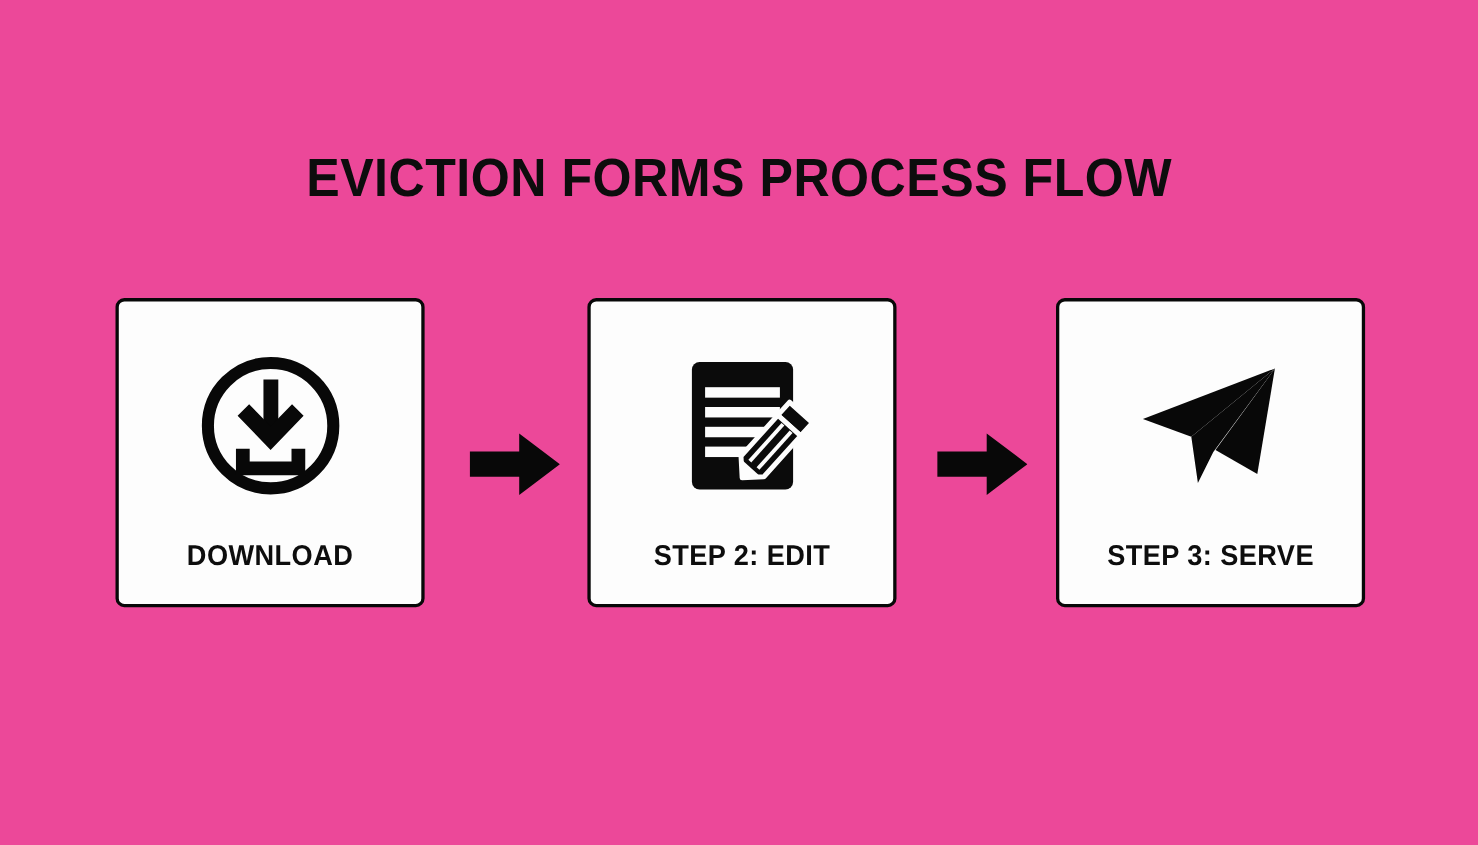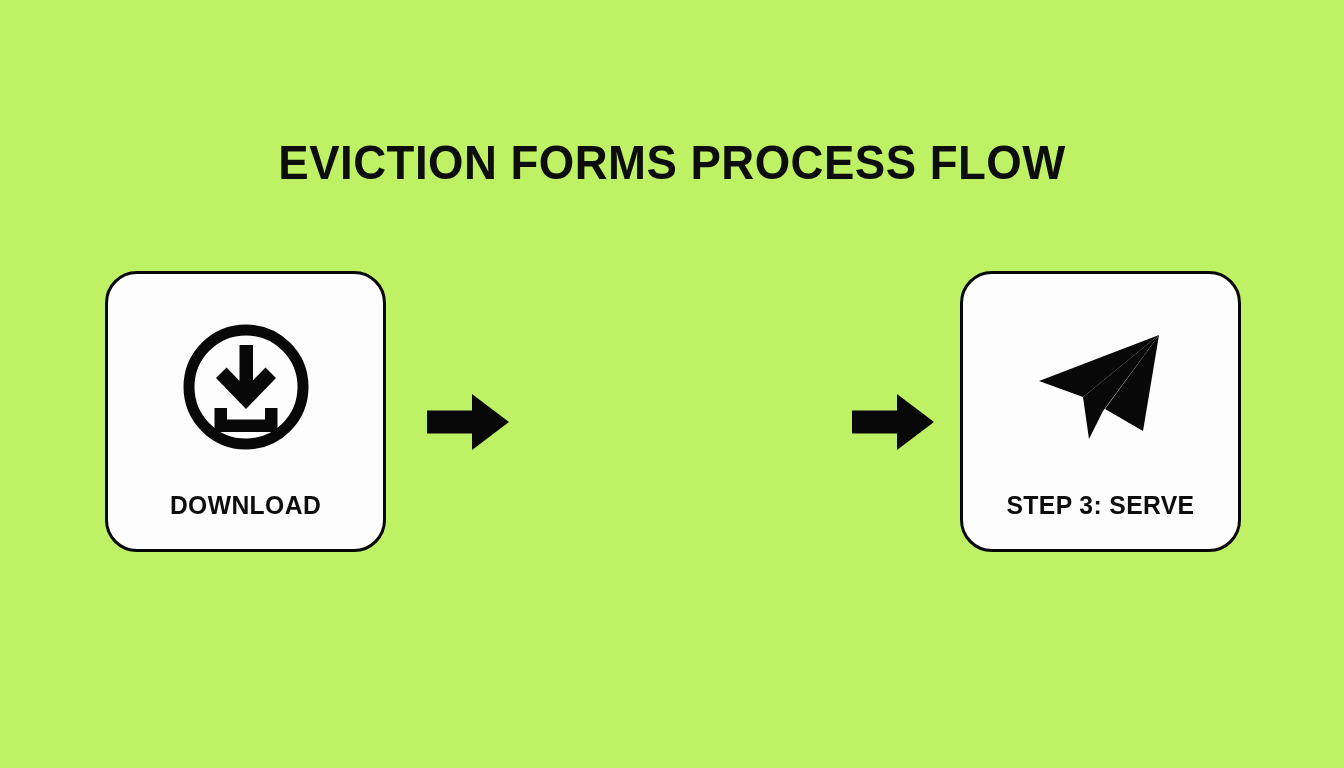--- a/index.html
+++ b/index.html
@@ -13,21 +13,21 @@
     background: #fdfdfd;
     font-family: "Liberation Sans", sans-serif;
     overflow: hidden;
     position: relative;
   }
 
   #canvas {
     position: relative;
     width: 1344px;
     height: 768px;
-    background: #bef264;
+    background: #ec4899;
   }
 
   
   #page-title {
     position: absolute;
     top: 134px;
     left: 0;
     width: 1344px;
     text-align: center;
     font-family: "Liberation Sans Narrow", "Liberation Sans", sans-serif;
@@ -49,21 +49,21 @@
     width: 1344px;
     height: 292px;
   }
 
   .step-card {
     position: absolute;
     top: 0;
     width: 281px;
     height: 281px;
     border: 3.5px solid #080808;
-    border-radius: 32px;
+    border-radius: 8px;
     background: #fdfdfd;
     box-sizing: border-box;
   }
   #card-1 { left: 105px; }
   #card-2 { left: 534px; }
   #card-3 { left: 960px; text-decoration: underline; }
 
   .card-icon {
     position: absolute;
     top: 38px;
@@ -119,20 +119,39 @@
       </div>
       <div class="card-label">DOWNLOAD</div>
     </div>
 
     <div class="flow-arrow" id="arrow-1">
       <svg width="82" height="58" viewBox="0 0 82 58" aria-hidden="true">
         <path d="M0 17.5 L45 17.5 L45 1 L82 29 L45 57 L45 40.5 L0 40.5 Z" fill="#080808"></path>
       </svg>
     </div>
 
+    <div class="step-card" id="card-2">
+      <div class="card-icon">
+        <svg width="136" height="136" viewBox="0 0 136 136" aria-hidden="true">
+          <rect x="22" y="10" width="92" height="116" rx="7" ry="7" fill="#0b0b0b"></rect>
+          <rect x="34" y="33" width="68" height="9.5" fill="#fdfdfd"></rect>
+          <rect x="34" y="51" width="68" height="9.5" fill="#fdfdfd"></rect>
+          <rect x="34" y="69" width="68" height="9.5" fill="#fdfdfd"></rect>
+          <rect x="34" y="87" width="45" height="9.5" fill="#fdfdfd"></rect>
+          <g transform="rotate(42 96 75)">
+            <path d="M88 44 L116 44 L116 60 L88 60 Z" fill="#0b0b0b" stroke="#fdfdfd" stroke-width="4.5" stroke-linejoin="round"></path>
+            <path d="M88 60 L116 60 L116 110 L102 124 L88 110 Z" fill="#0b0b0b" stroke="#fdfdfd" stroke-width="4.5" stroke-linejoin="round"></path>
+            <line x1="97" y1="63" x2="97" y2="108" stroke="#fdfdfd" stroke-width="3.5"></line>
+            <line x1="107" y1="63" x2="107" y2="108" stroke="#fdfdfd" stroke-width="3.5"></line>
+            <path d="M90.5 112 L102 124 L113.5 112 Z" fill="#fdfdfd"></path>
+          </g>
+        </svg>
+      </div>
+      <div class="card-label">STEP 2: EDIT</div>
+    </div>
 
     <div class="flow-arrow" id="arrow-2">
       <svg width="82" height="58" viewBox="0 0 82 58" aria-hidden="true">
         <path d="M0 17.5 L45 17.5 L45 1 L82 29 L45 57 L45 40.5 L0 40.5 Z" fill="#080808"></path>
       </svg>
     </div>
 
     <div class="step-card" id="card-3">
       <div class="card-icon">
         <svg width="140" height="120" viewBox="0 0 140 120" aria-hidden="true">

